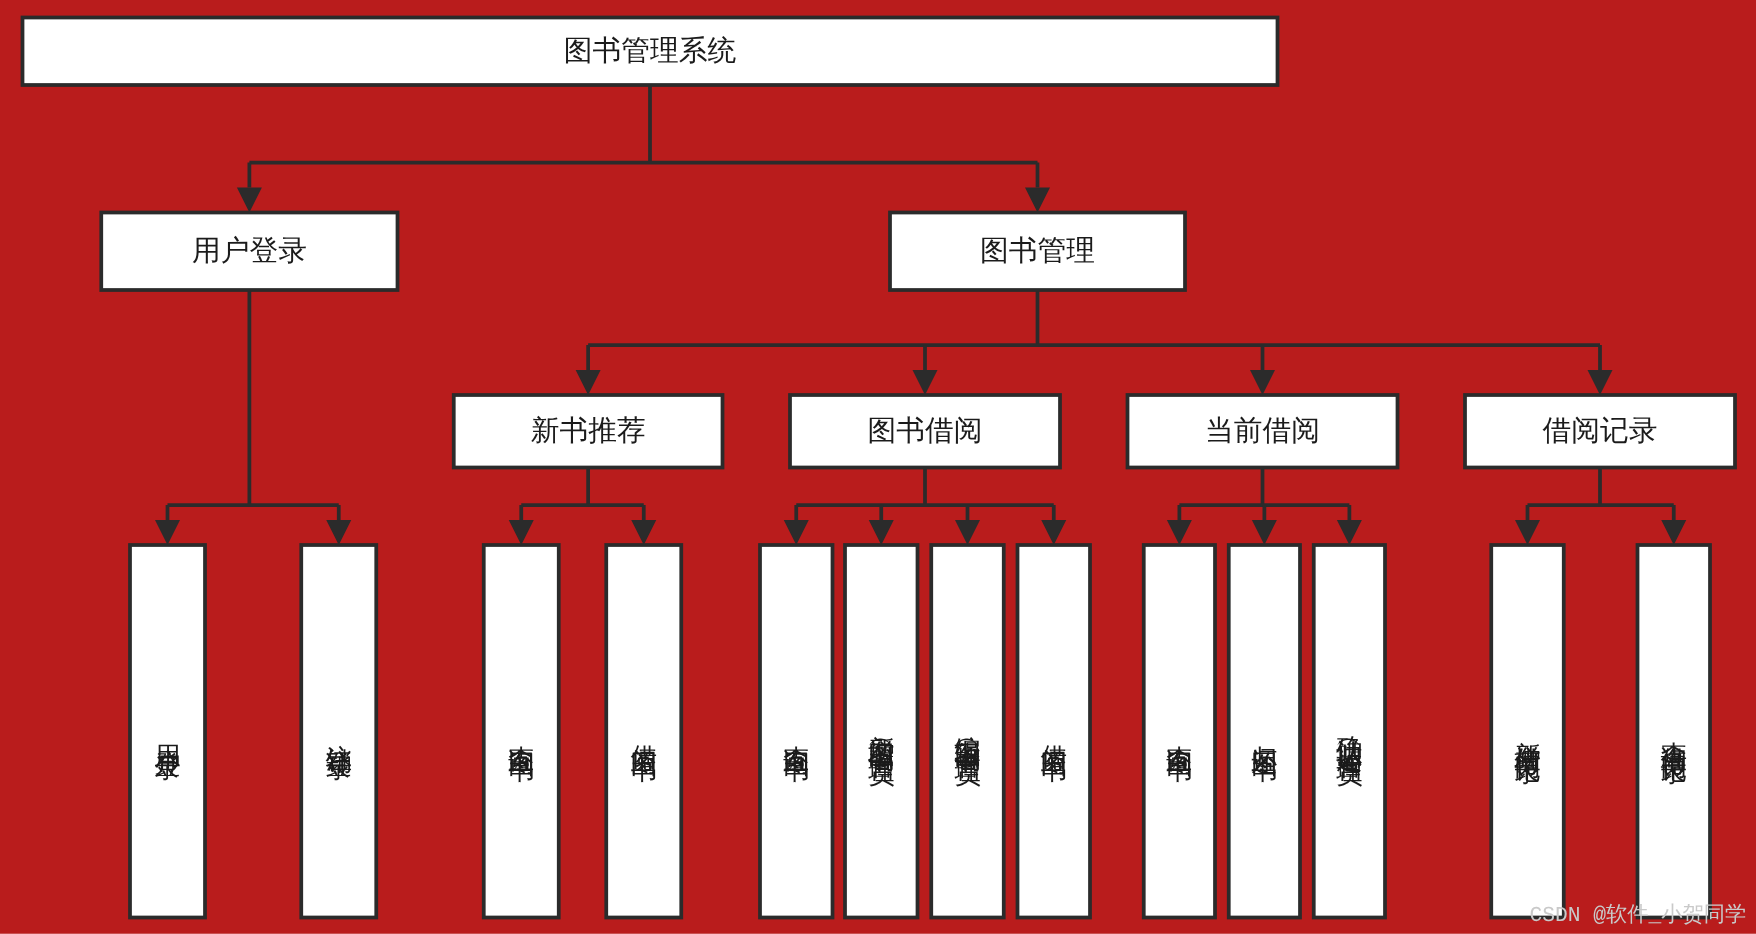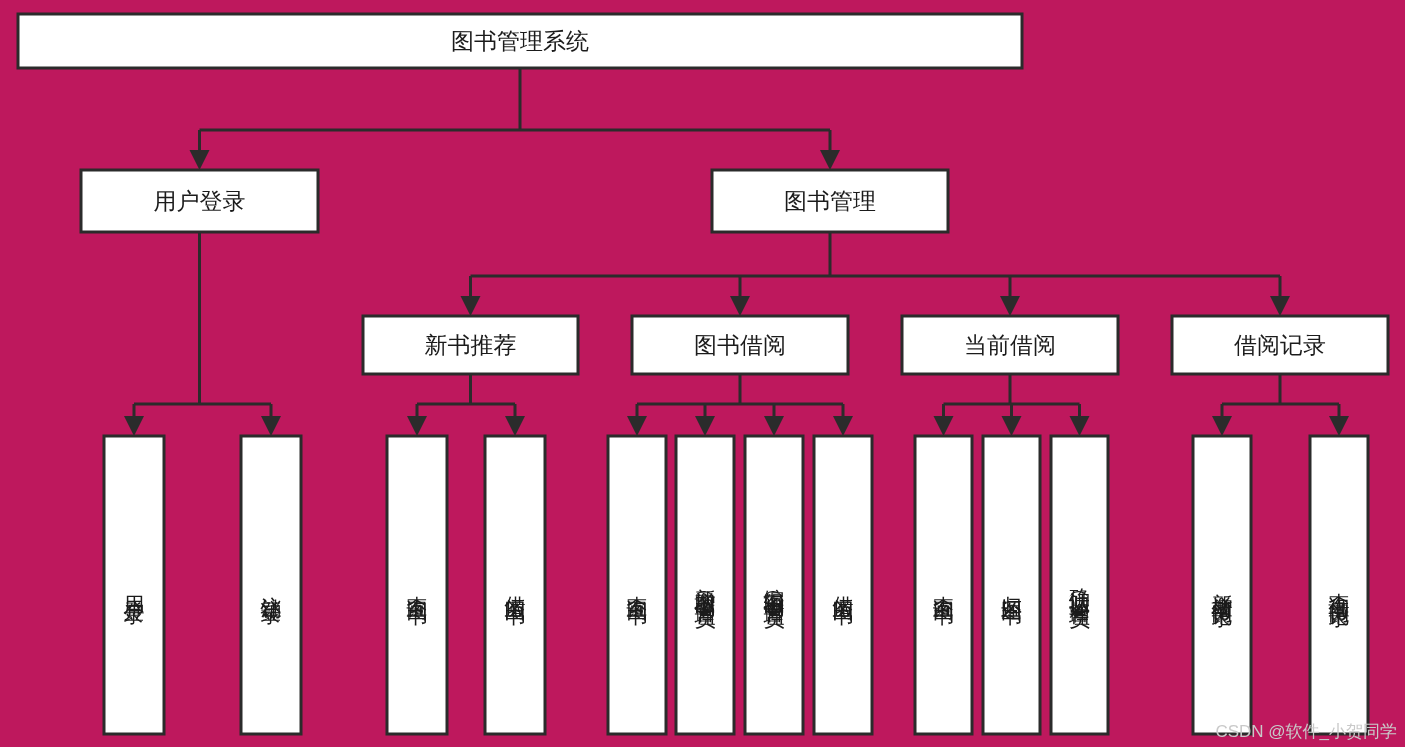--- a/index.html
+++ b/index.html
@@ -1,20 +1,20 @@
 <!DOCTYPE html>
 <html><head>
 <meta charset="utf-8">
 <style>
   html,body{margin:0;padding:0;background:#ffffff;}
   body{
     width:1405px;height:747px;overflow:hidden;
     font-family:"DejaVu Sans","Liberation Sans",sans-serif;
   }
-  #diagram-root{position:relative;width:1405px;height:747px;background:#be185d;}
+  #diagram-root{position:relative;width:1405px;height:747px;background:#b91c1c;}
   svg#flow{position:absolute;left:0;top:0;width:1405px;height:747px;}
   .node-box{fill:#ffffff;stroke:#2b2b2b;stroke-width:3;}
   .connector{stroke:#2b2b2b;stroke-width:3;fill:none;}
   .arrow-head{fill:#2b2b2b;stroke:none;}
   .node-label{
     fill:#1b1b1b;
     font-family:"DejaVu Sans","Liberation Sans",sans-serif;
     font-size:23px;
     text-anchor:middle;
     dominant-baseline:middle;
@@ -24,21 +24,21 @@
     writing-mode:vertical-rl;
     text-orientation:upright;
     letter-spacing:3px;
     dominant-baseline:central;
   }
   .watermark{
     position:absolute;
     right:8px;bottom:4px;
     color:#c9c9c9;
     font-size:17px;
-    font-family:Liberation Sans, sans-serif;
+    font-family:Liberation Mono, monospace;
     white-space:nowrap;
     pointer-events:none;
     user-select:none;
   }
 </style>
 </head>
 <body>
 
 <div id="diagram-root">
 

